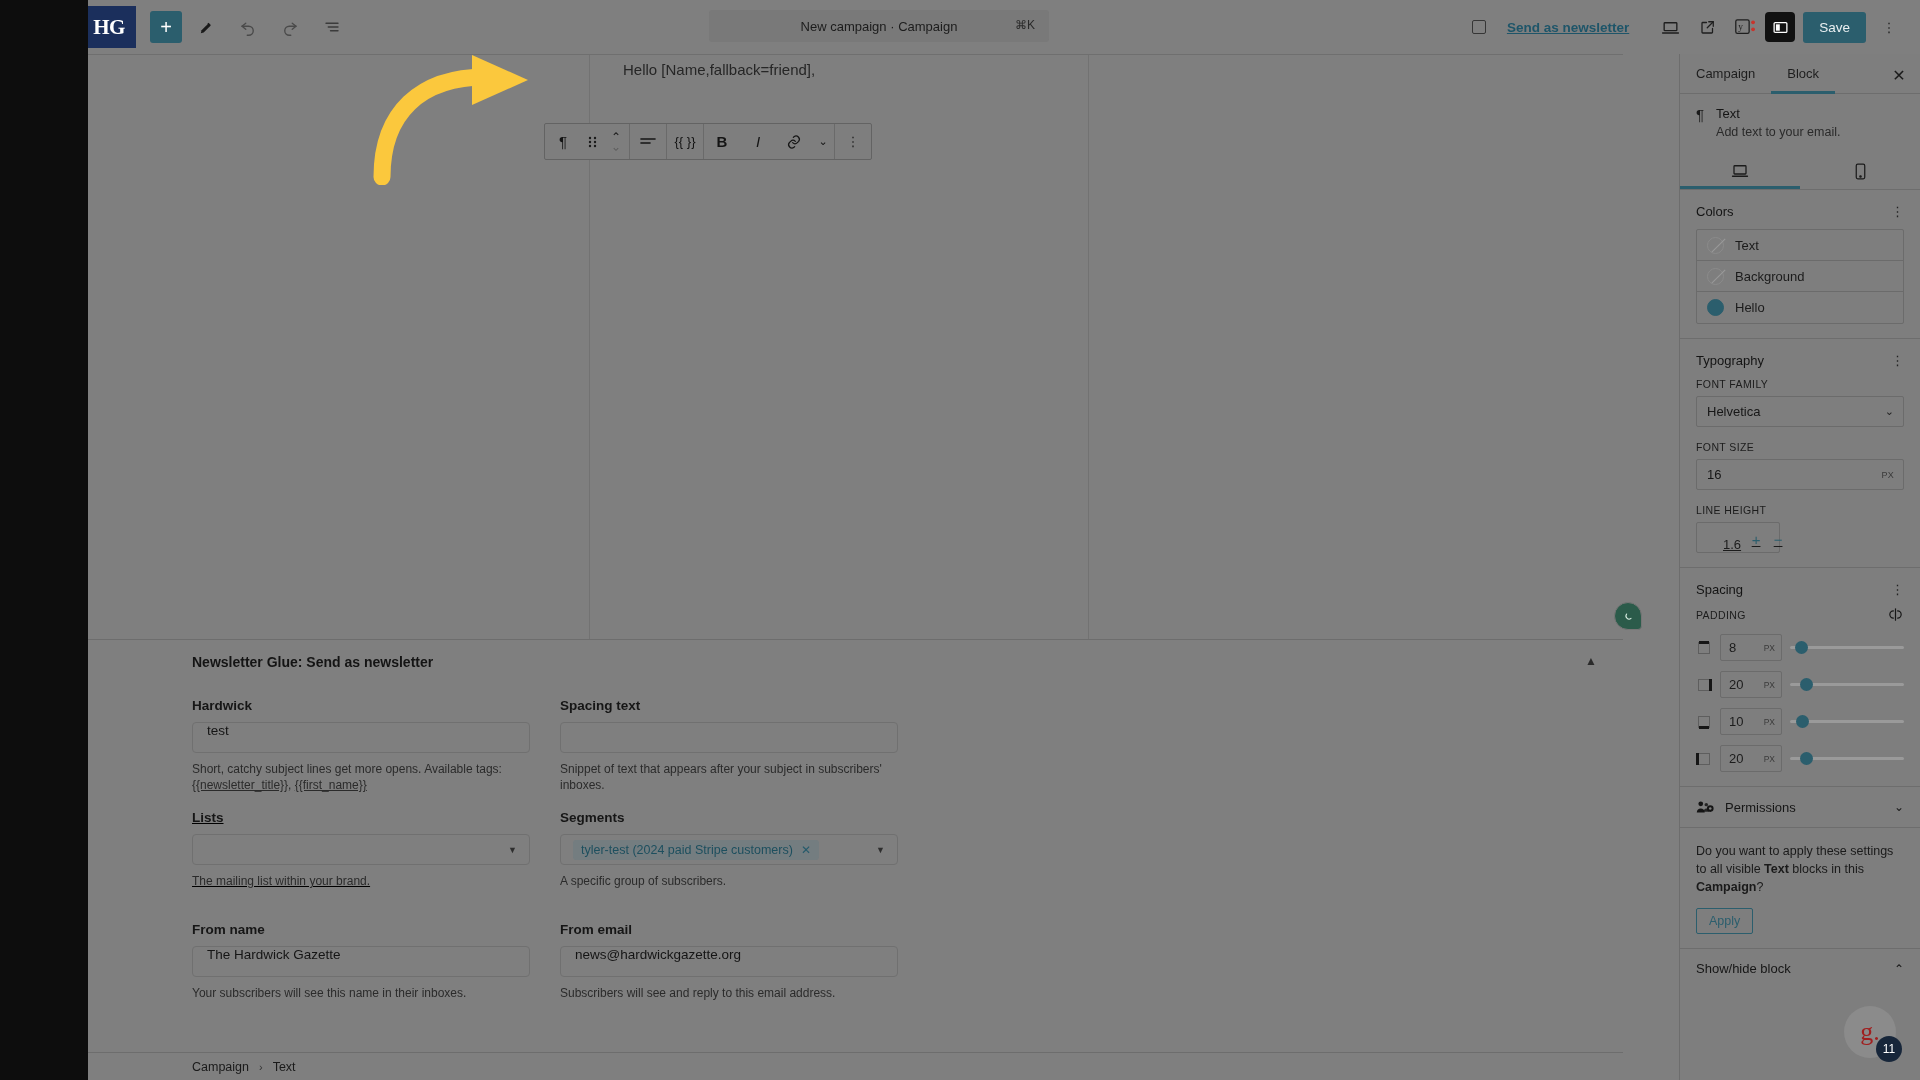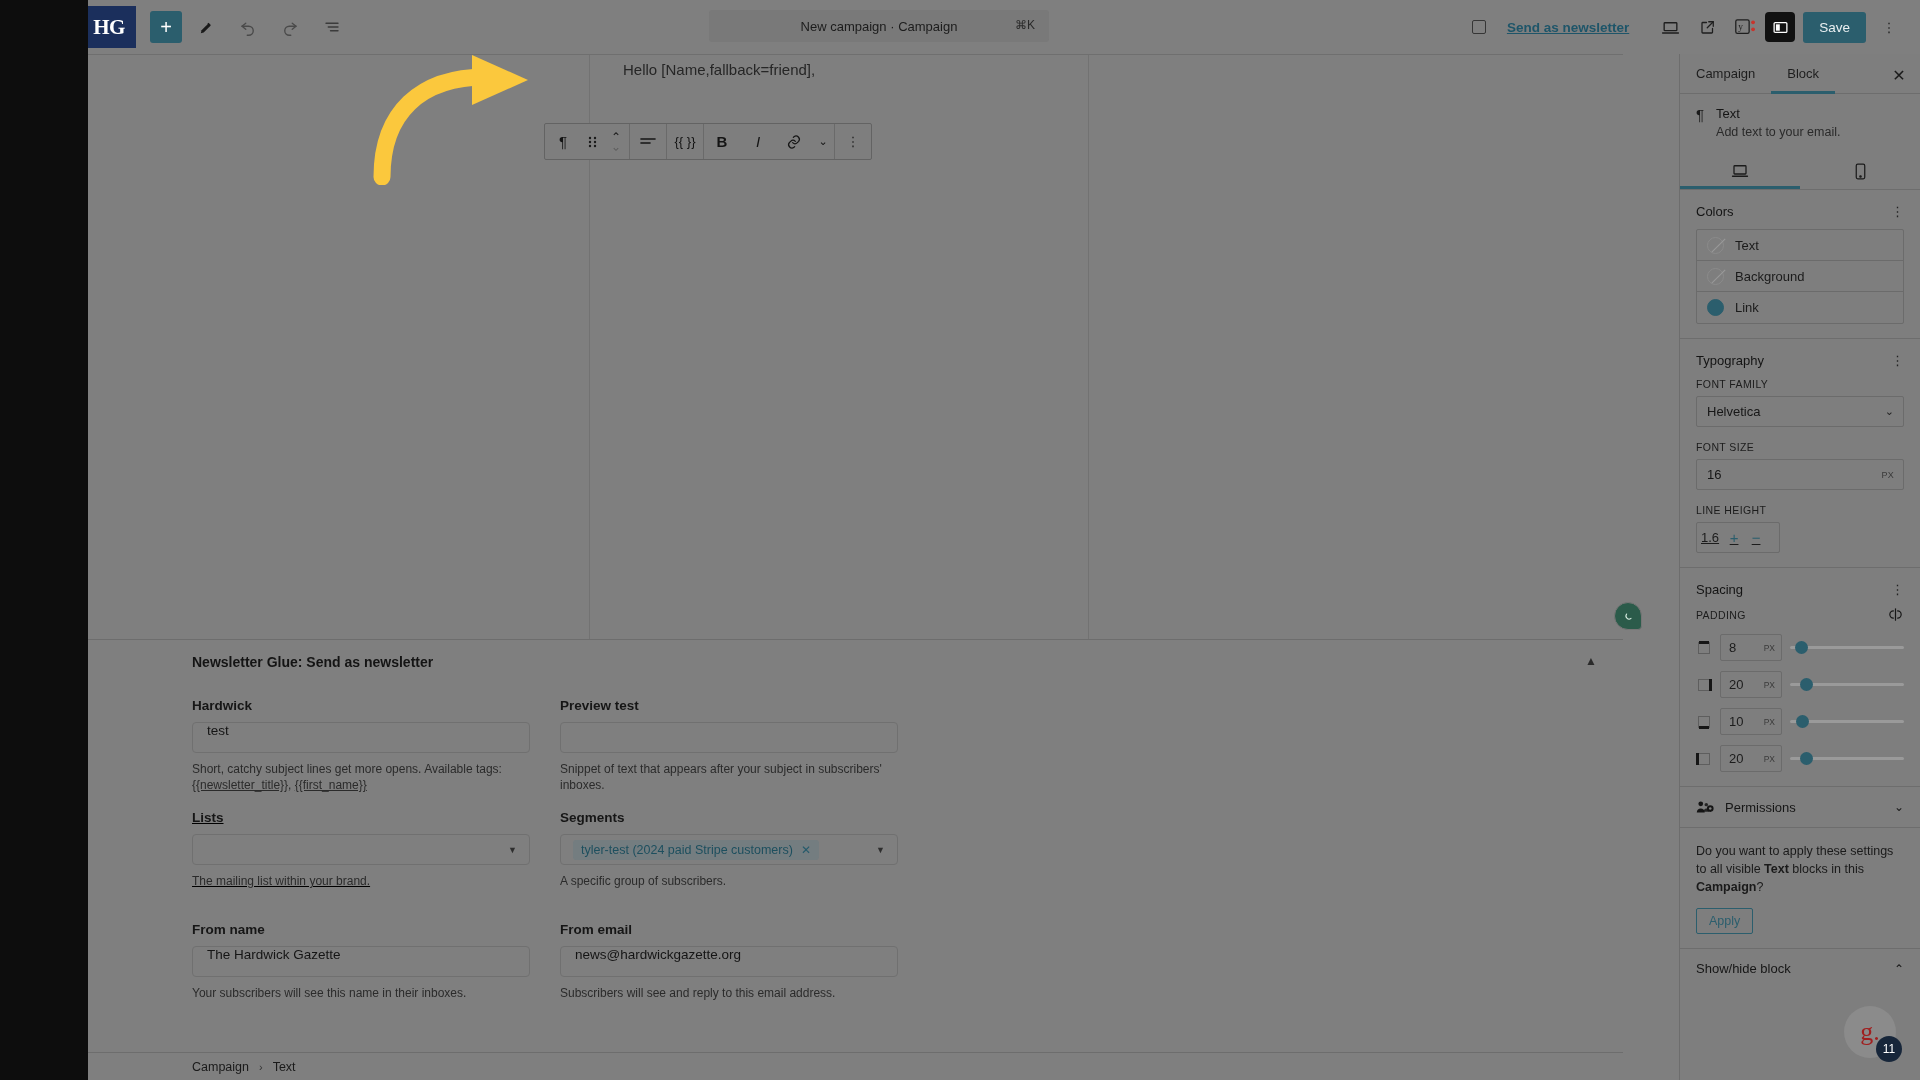--- a/index.html
+++ b/index.html
@@ -250,21 +250,21 @@
     display:flex; align-items:center;
     padding: 0 10px; font-size: 13px; color:#161616;
     position: relative;
   }
   .select-box .chev { position:absolute; right: 9px; color:#222; font-size: 11px;}
   .text-box .unit { position:absolute; right: 9px; font-size: 9px; color:#3a3a3a; letter-spacing:.3px;}
   .mb14 { margin-bottom: 14px; }
 
   .stepper {
     width: 84px; height: 31px; border:1px solid #6b6b6b; border-radius:2px;
-    display:flex; align-items:center; padding-left:4px; font-size:13px;text-decoration:underline;
+    display:flex; align-items:flex-end; padding-left:26px; font-size:13px;text-decoration:underline;
   }
   .step-btns { display:flex; align-items:center; gap: 0px; margin-left: 4px;}
   .step-btn { width: 22px; height: 26px; display:flex;align-items:center;justify-content:center; color:#2b5e6d; font-size: 15px;}
 
   .pad-row { display:flex; align-items:center; gap: 8px; margin-bottom: 10px; }
   .pad-ico {
     width: 16px; height: 16px; position:relative; flex:none;
   }
   .pad-ico .base { position:absolute; inset:2px; border:1px solid #5e5e5e; }
   .pad-ico .bar { position:absolute; background:#161616; }
@@ -615,21 +615,21 @@
         <div class="color-row">
           <span class="swatch empty"></span>
           <span>Text</span>
         </div>
         <div class="color-row">
           <span class="swatch empty"></span>
           <span>Background</span>
         </div>
         <div class="color-row">
           <span class="swatch filled"></span>
-          <span>Link</span>
+          <span>Hello</span>
         </div>
       </div>
     </div>
 
     <div class="sb-section">
       <div class="sec-head">
         <span class="sec-title">Typography</span>
         <span class="kebab">⋮</span>
       </div>
 
@@ -769,21 +769,21 @@
 
       <div class="bp-col" style="left:0; top:0; width:338px;">
         <div class="bp-label">Hardwick</div>
         <div class="bp-input">
           <span>test</span>
         </div>
         <div class="bp-help"><span>Short, catchy subject lines get more opens. Available tags: </span><br><u>{{newsletter_title}}</u><span>, </span><u>{{first_name}}</u></div>
       </div>
 
       <div class="bp-col" style="left:368px; top:0; width:338px;">
-        <div class="bp-label">Preview test</div>
+        <div class="bp-label">Spacing text</div>
         <div class="bp-input">
           <span></span>
         </div>
         <div class="bp-help">Snippet of text that appears after your subject in subscribers' inboxes.</div>
       </div>
 
       <div class="bp-col" style="left:0; top:112px; width:338px;text-decoration:underline;">
         <div class="bp-label">Lists</div>
         <div class="bp-select">
           <span></span>

